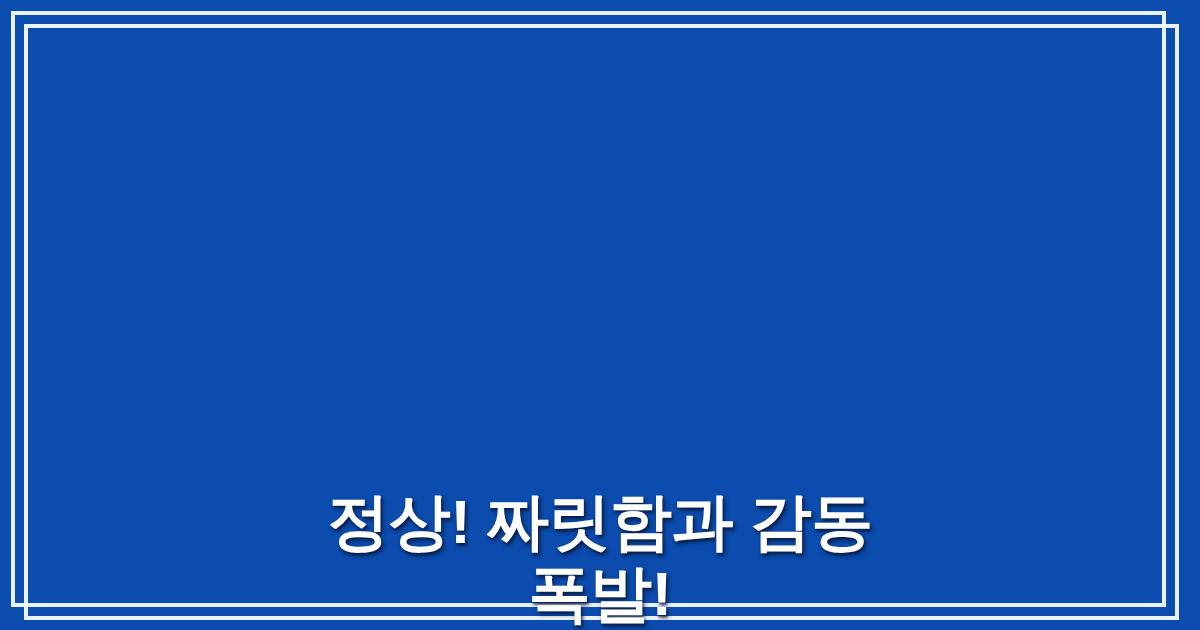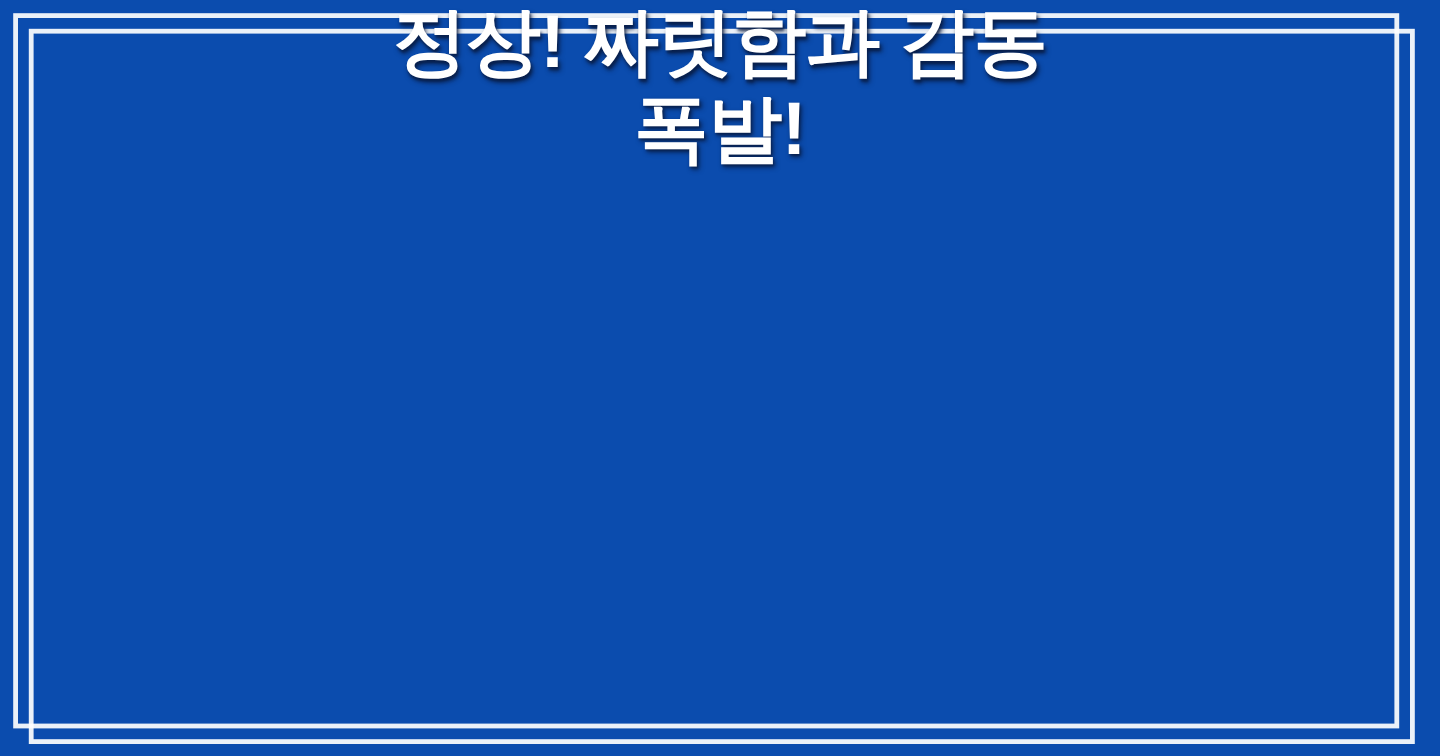--- a/index.html
+++ b/index.html
@@ -50,21 +50,21 @@
   }
 
   
   .headline-wrap {
     position: absolute;
     left: 0;
     top: 0;
     width: 1200px;
     height: 630px;
     display: flex;
-    align-items: flex-start;
+    align-items: flex-end;
     justify-content: center;
   }
 
   .headline {
     width: 760px;
     margin: 0;
     padding: 0;
     text-align: center;
     color: #ffffff;
     font-family: "Liberation Sans", "DejaVu Sans", sans-serif;

